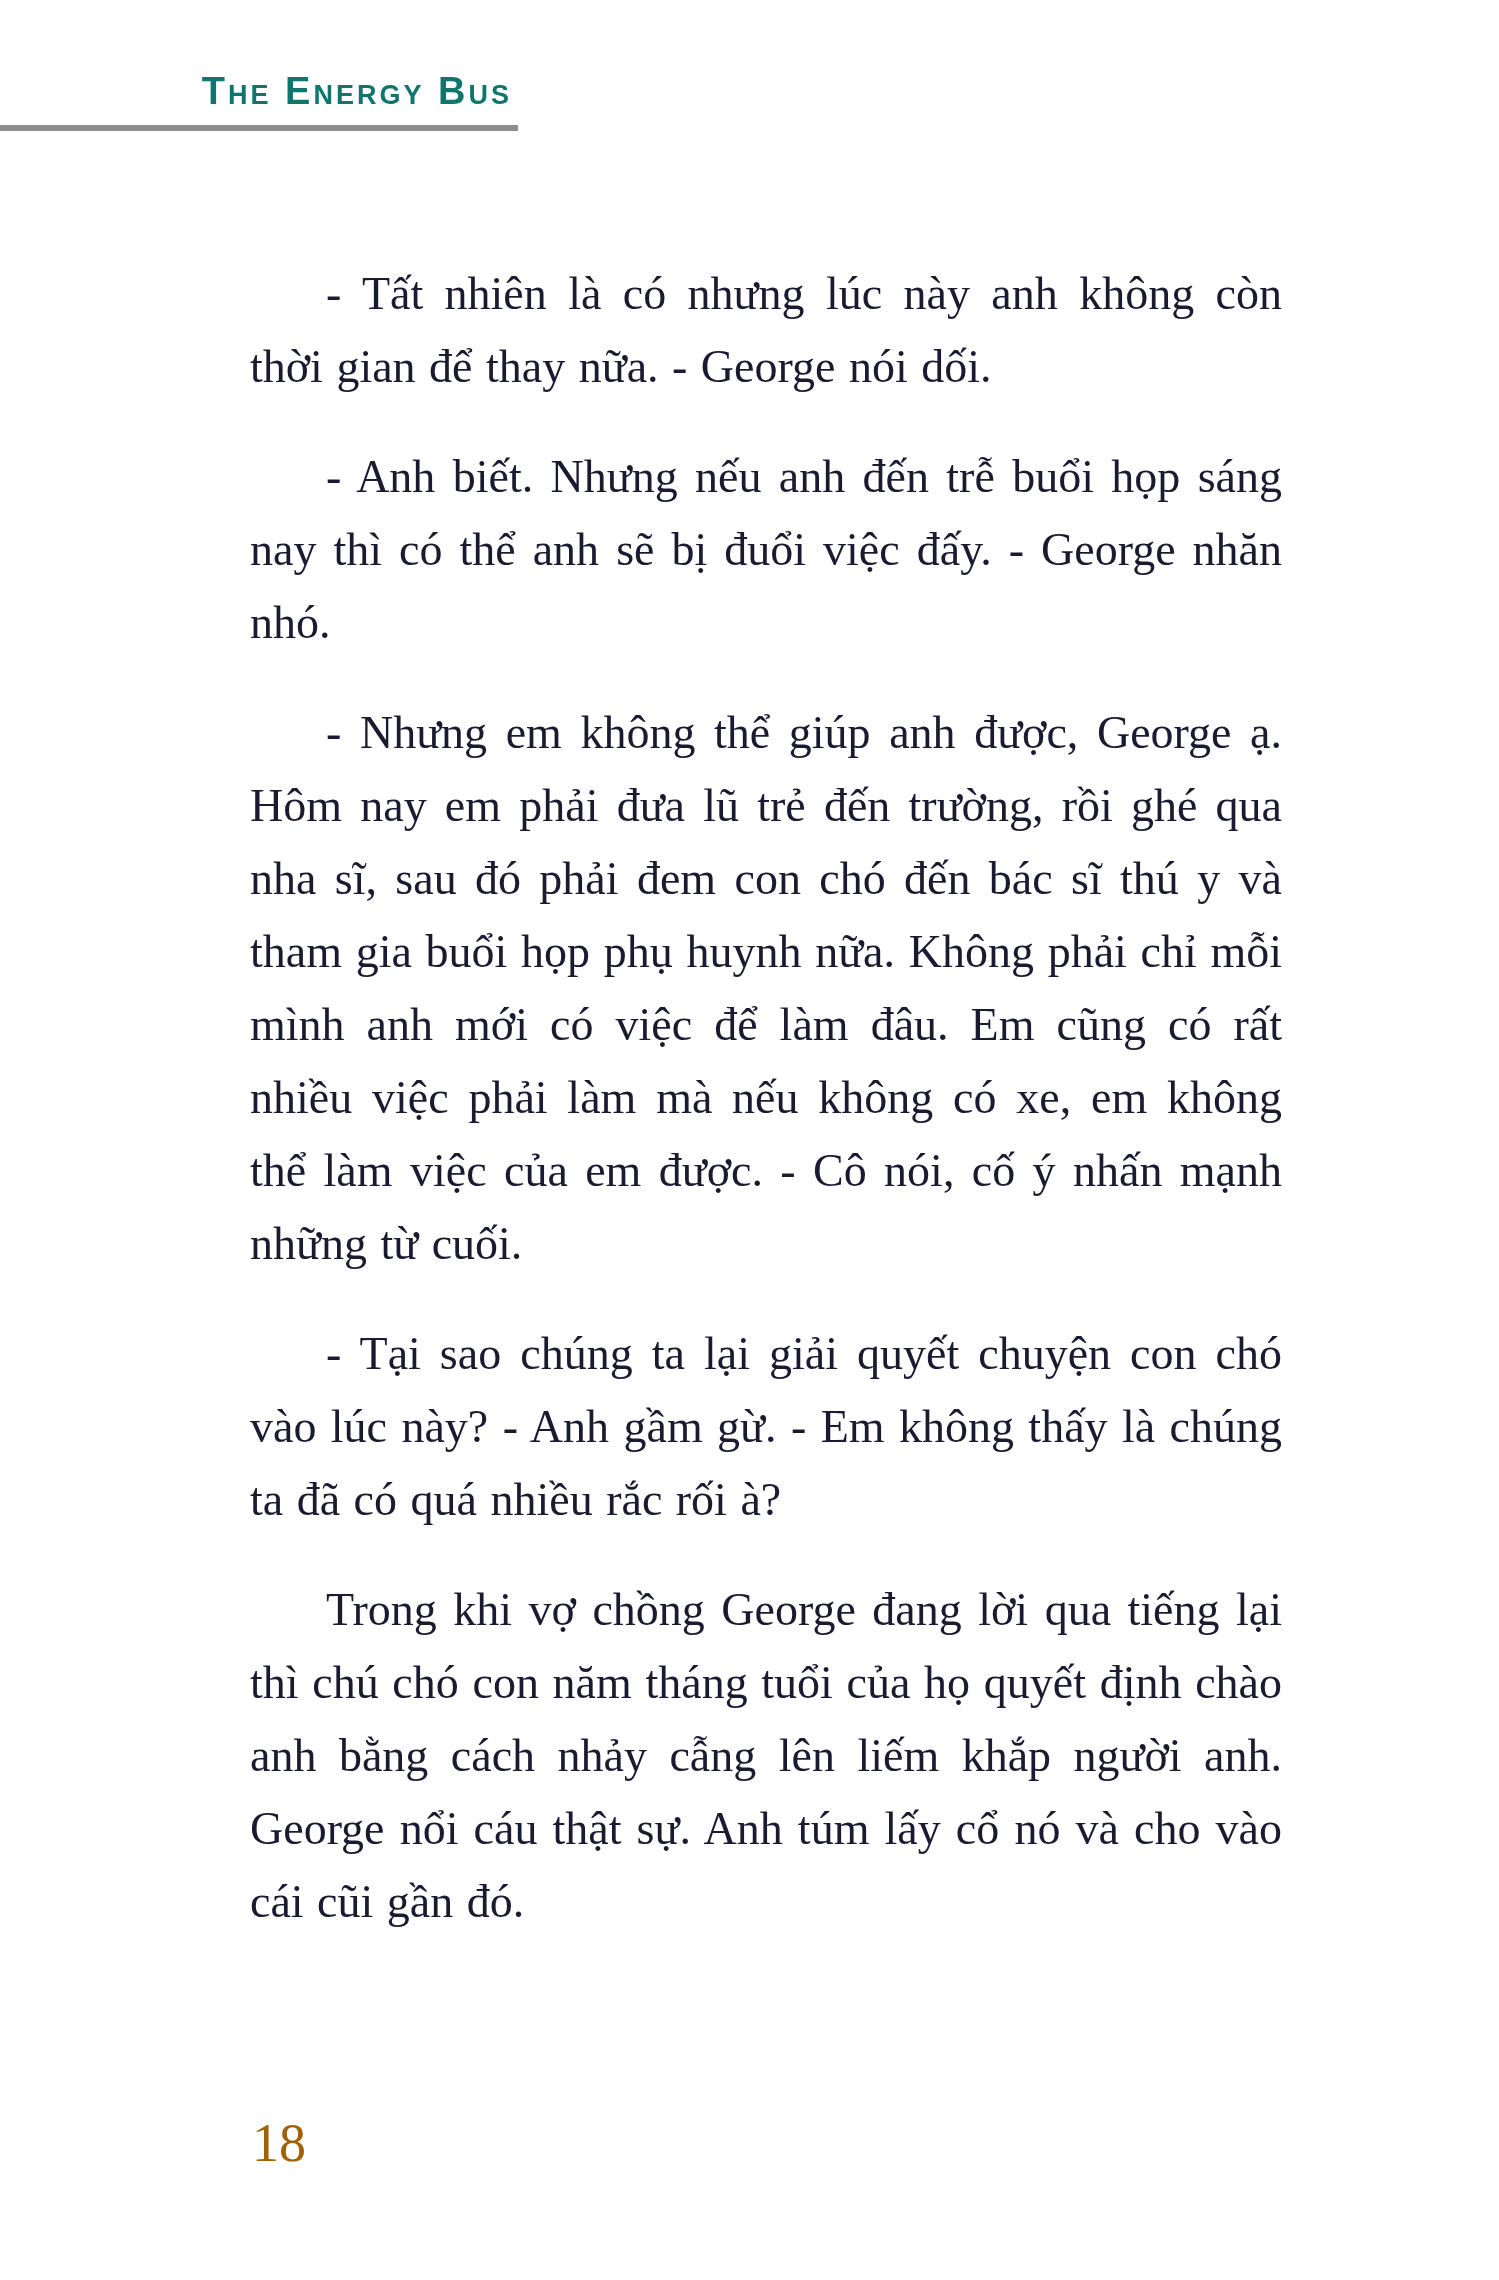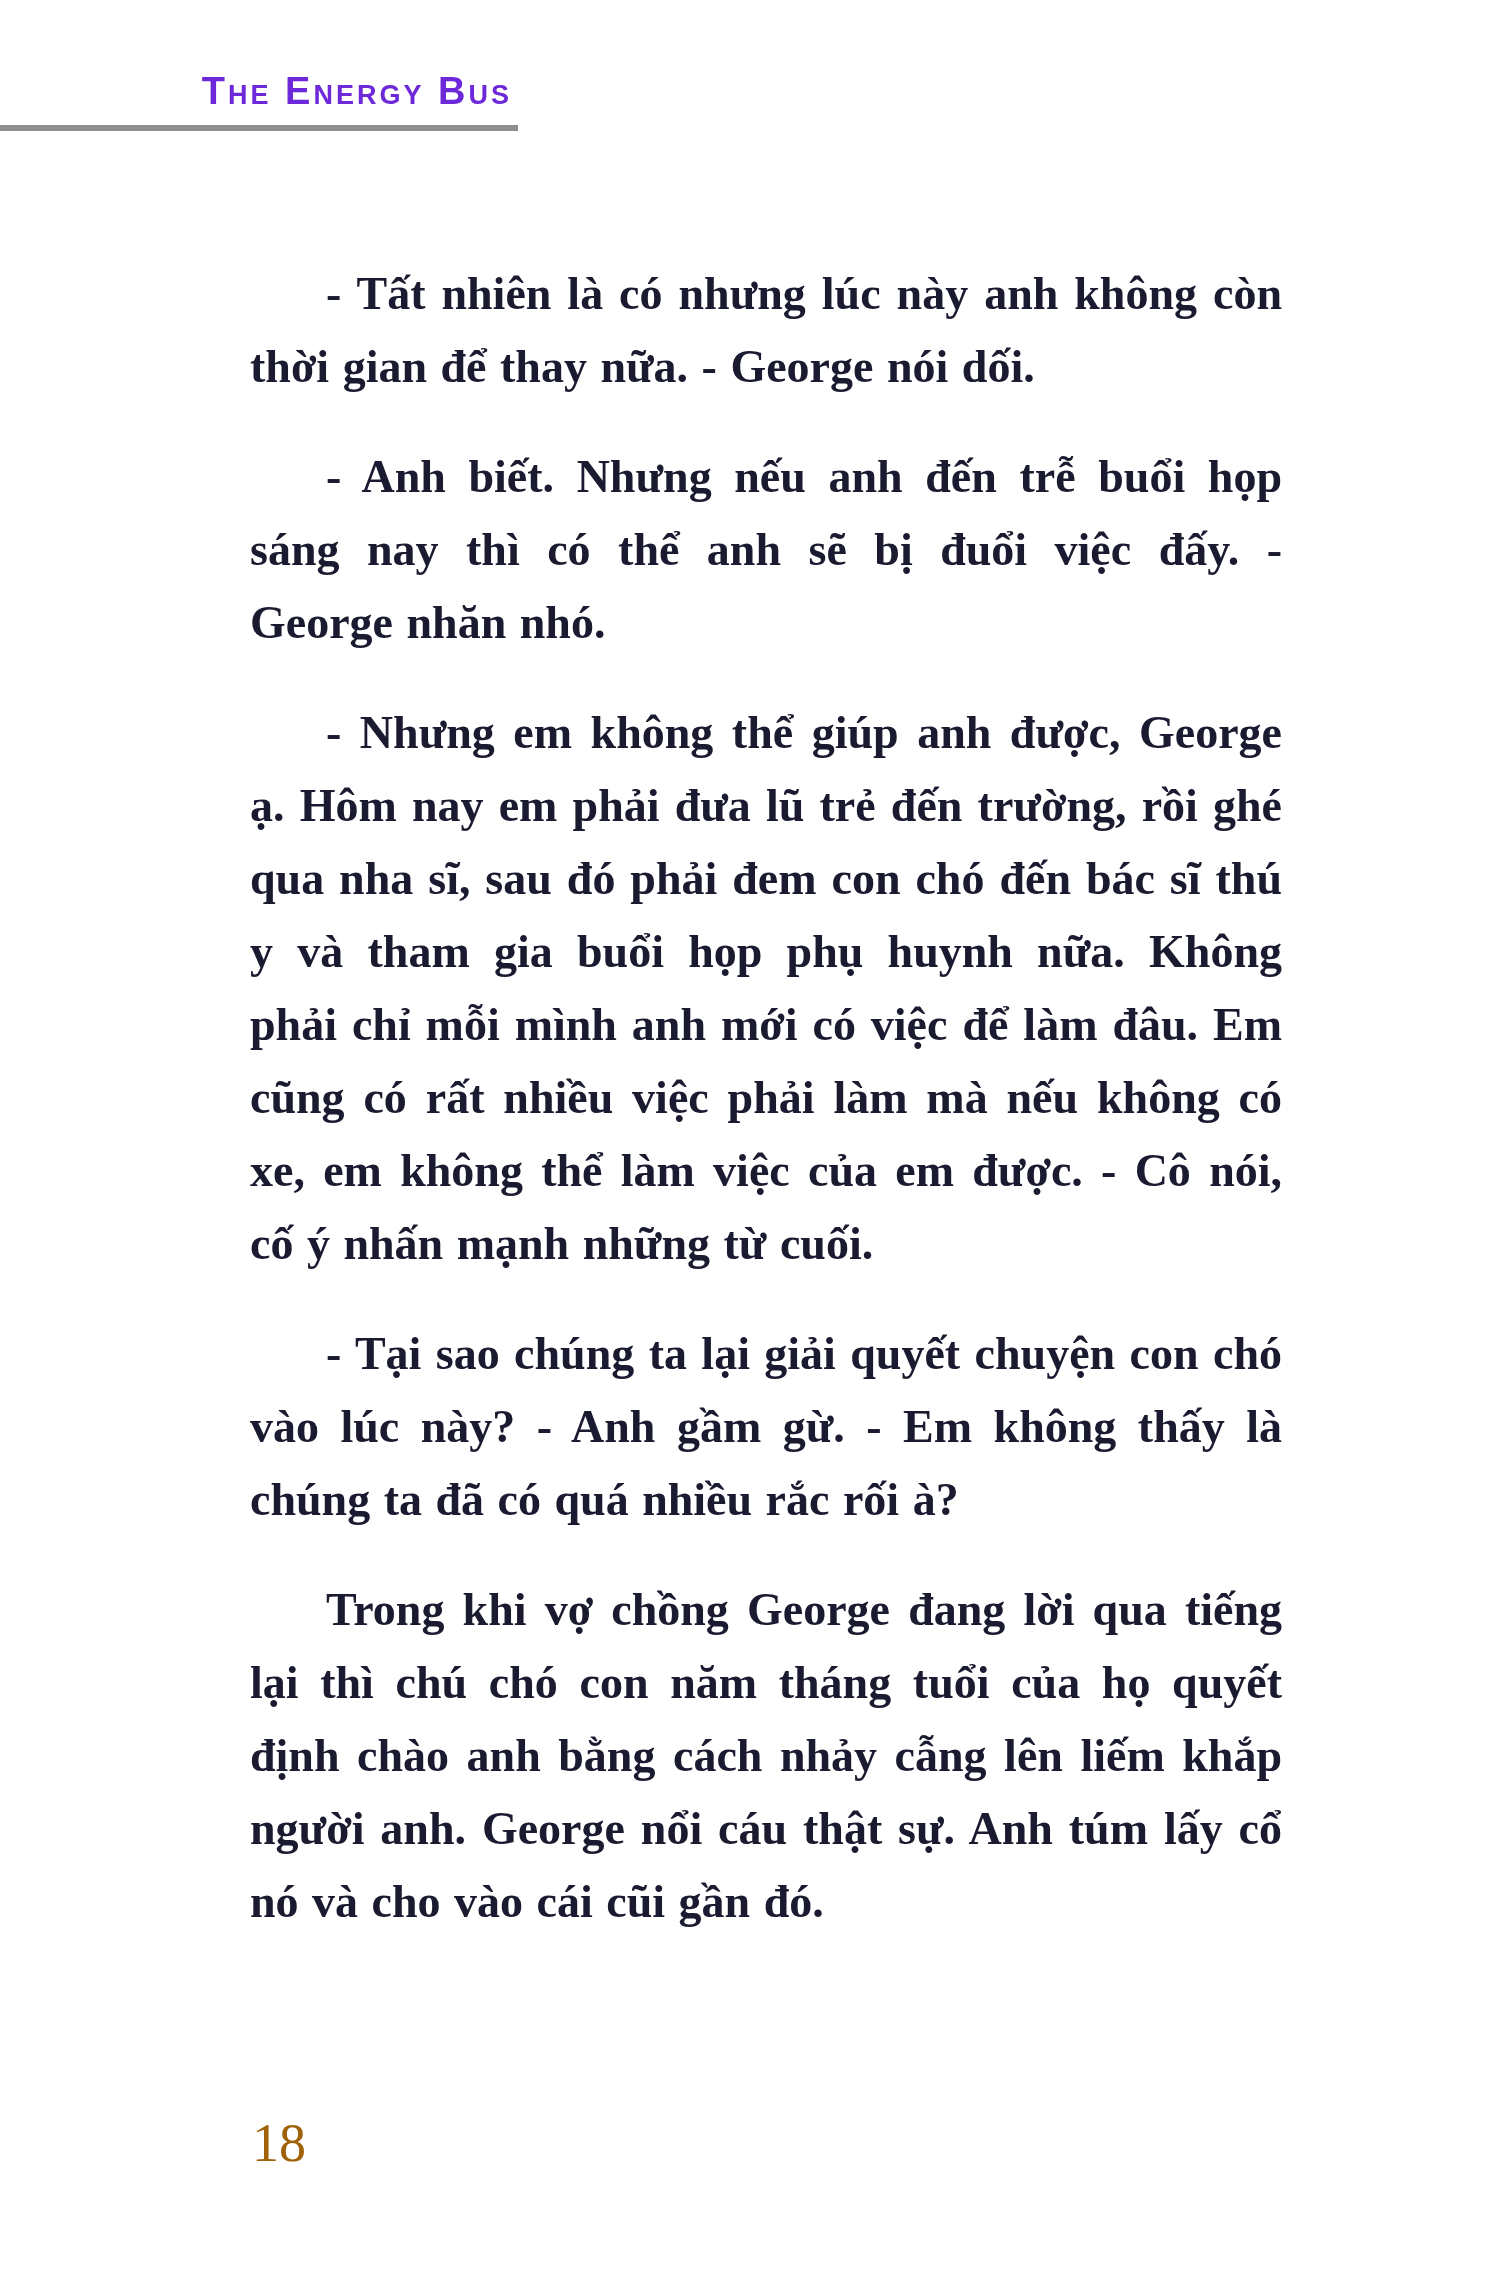--- a/index.html
+++ b/index.html
@@ -26,29 +26,28 @@
     padding-right: 6px;
     text-align: right;
   }
 
   .running-head {
     font-family: "Liberation Sans", sans-serif;
     font-variant: small-caps;
     font-weight: 600;
     font-size: 38px;
     letter-spacing: 3px;
-    color: #6d28d9;
+    color: #0f766e;
   }
 
   
   .body-text {
     margin-left: 250px;
     width: 1032px;
     margin-top: 126px;
-    font-weight: bold;
   }
 
   .body-text p {
     font-size: 46px;
     line-height: 73px;
     text-align: justify;
     text-indent: 76px;
     margin-bottom: 37px;
     word-spacing: 2px;
   }

